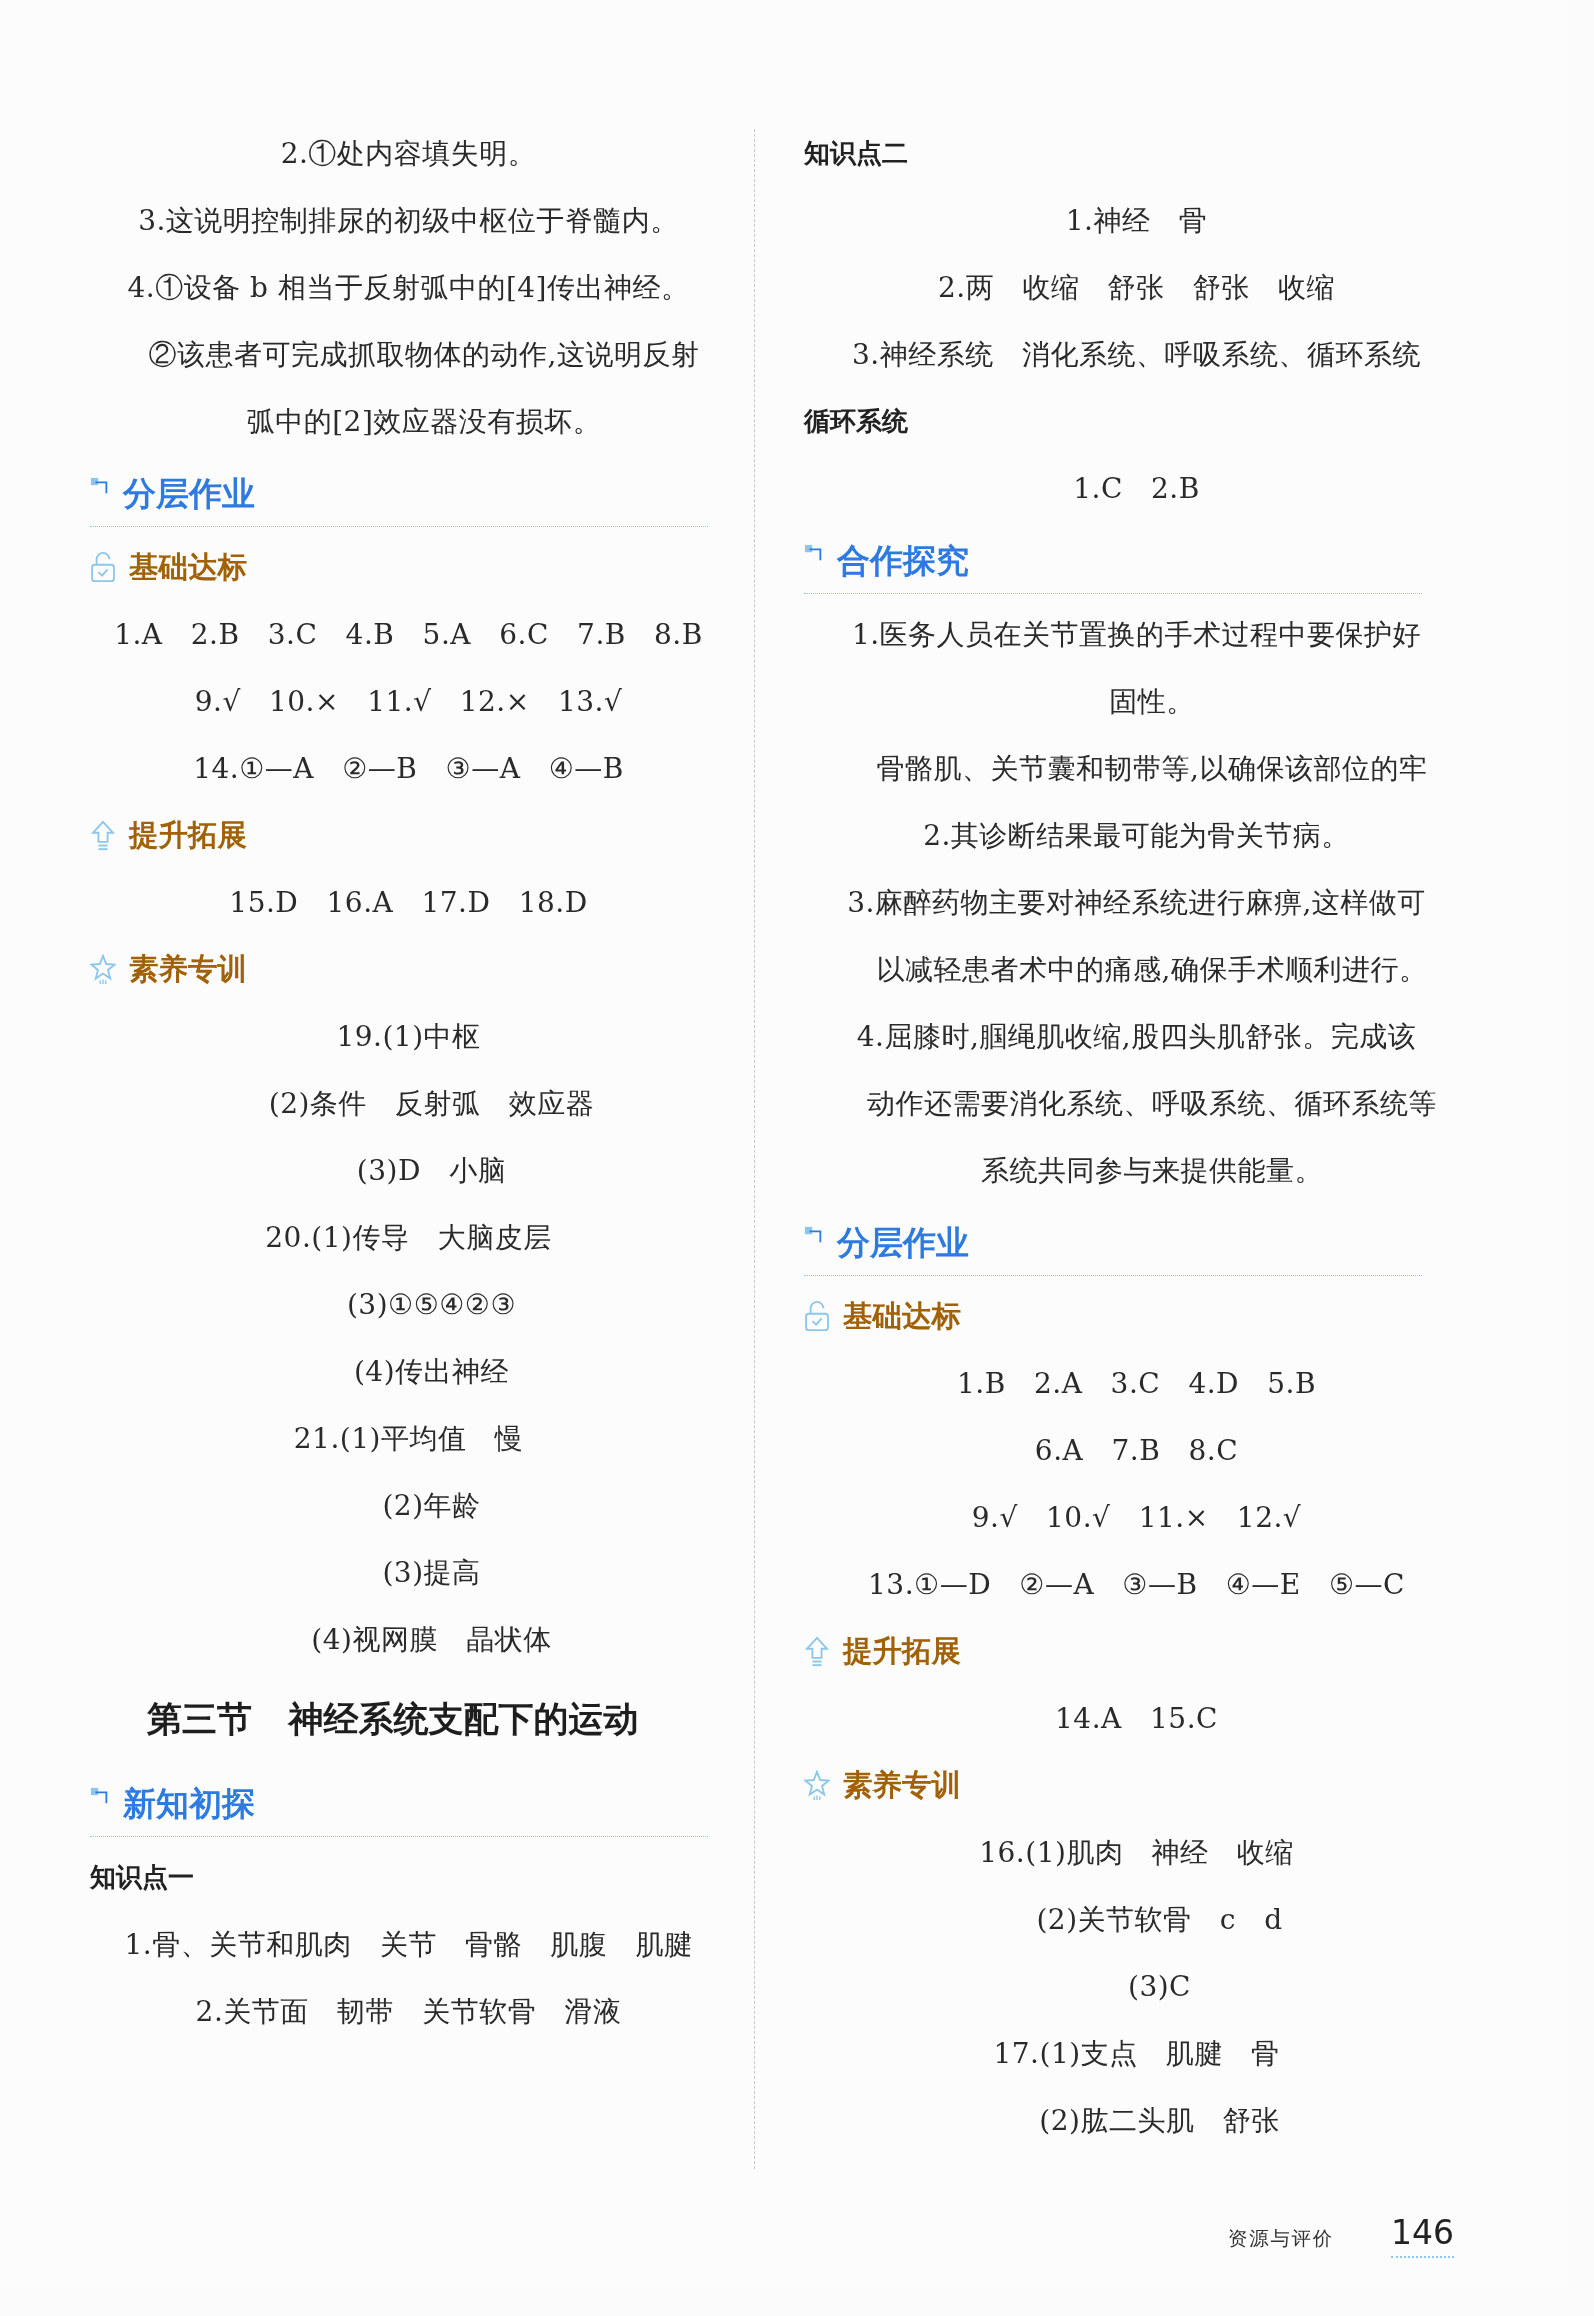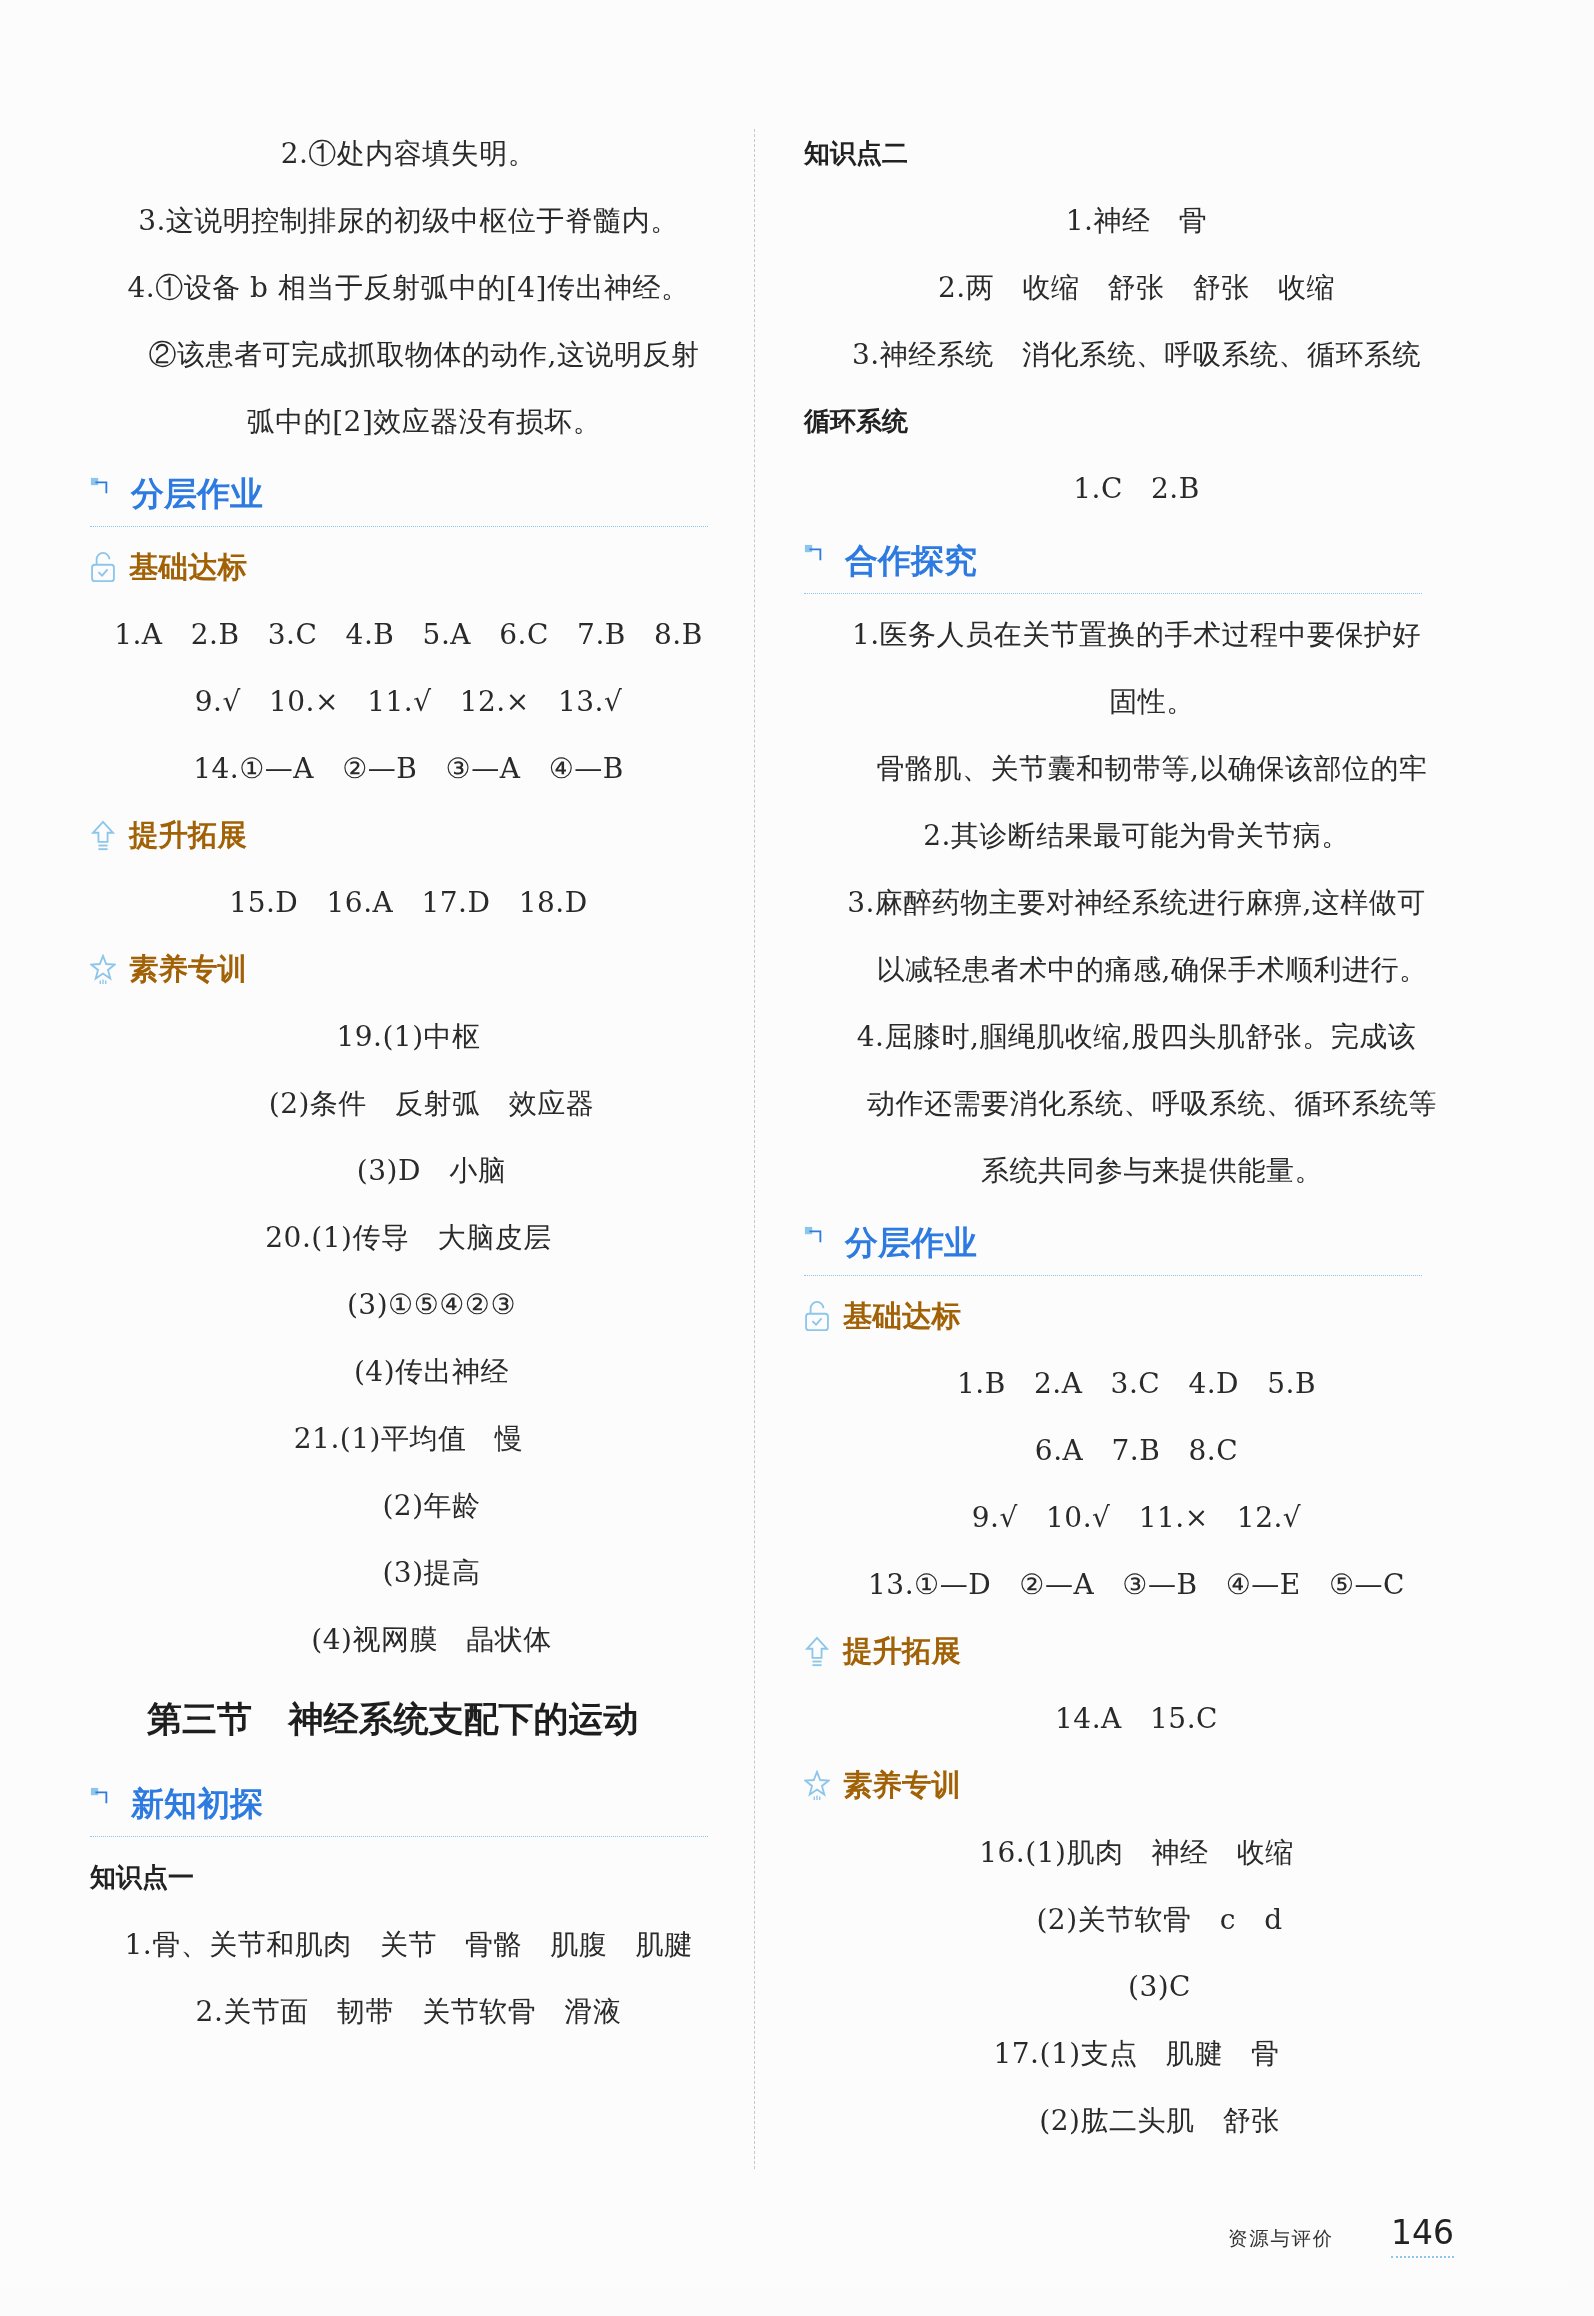--- a/index.html
+++ b/index.html
@@ -27,21 +27,21 @@
   }
   .indent1 { padding-left: 31px; }
   .indent-sub { padding-left: 46px; }
   .kp-head {
     font-family: "DejaVu Sans", "Liberation Sans", sans-serif;
     font-weight: bold; font-size: 26px; height: 67px; line-height: 67px; color: #222;
   }
   .blue-head {
     position: relative; height: 79px; display: flex; align-items: center;
     font-family: "DejaVu Sans", "Liberation Sans", sans-serif;
-    font-weight: bold; font-size: 33px; color: #2d7ae0; gap: 8px;
+    font-weight: bold; font-size: 33px; color: #2d7ae0;
   }
   .blue-head .underline {
     position: absolute; left: 0; bottom: 7.4px; width: 618px; height: 0;
     border-bottom: 1.8px dotted #8cc6ea;
   }
   .blue-head .icon { width: 20px; height: 20px; margin-right: 13px; position: relative; top: -7.4px; }
   .sub-head {
     height: 67px; display: flex; align-items: center;
     font-family: "DejaVu Sans", "Liberation Sans", sans-serif;
     font-weight: bold; font-size: 29.5px; color: #a16207;

